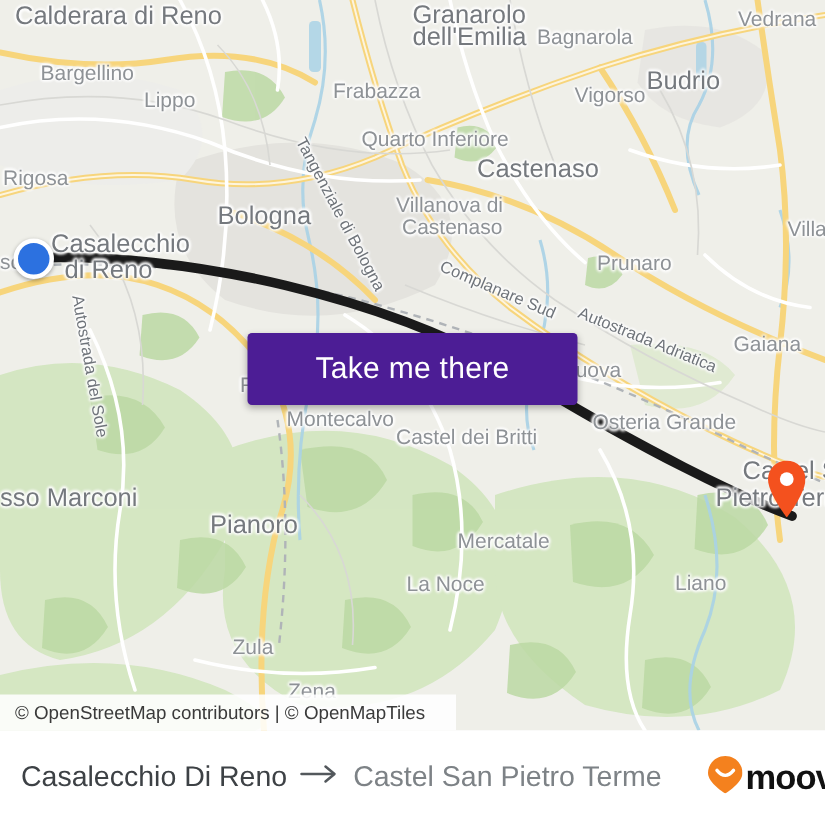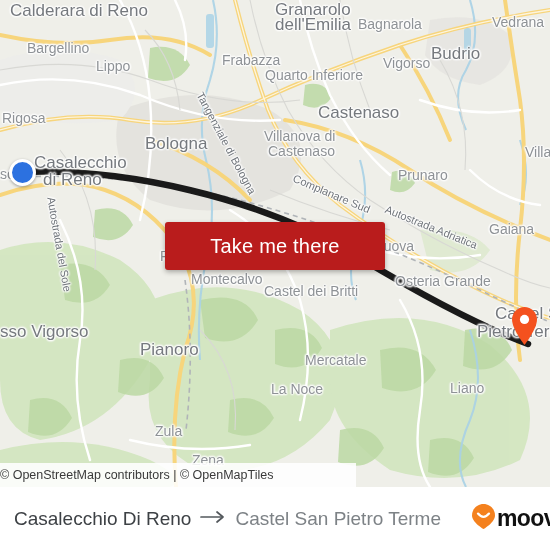--- a/index.html
+++ b/index.html
@@ -22,29 +22,29 @@
   .lbl.road{color:#6f747a;font-size:11px;}
 
   
   #origin-marker{position:absolute;left:9px;top:159px;width:27px;height:27px;
       border-radius:50%;background:#2c71e0;border:3px solid #ffffff;
       box-sizing:border-box;box-shadow:0 1px 3px rgba(0,0,0,.35);}
   #dest-marker{position:absolute;left:512px;top:307px;width:25px;height:38px;}
 
   
   #cta{position:absolute;left:165px;top:222px;width:220px;height:48px;
-       background:#b91c1c;border:0;border-radius:3px;color:#fff;
+       background:#4c1d95;border:0;border-radius:3px;color:#fff;
        font-size:20px;letter-spacing:.2px;cursor:pointer;
        font-family:"Liberation Sans","DejaVu Sans",sans-serif;
        box-shadow:0 2px 5px rgba(0,0,0,.30);}
 
   
-  #attrib{position:absolute;left:0;top:463px;height:24px;width:356px;
+  #attrib{position:absolute;left:0;top:463px;height:24px;width:304px;
       background:rgba(255,255,255,.88);color:#3a3a3a;font-size:12.5px;
-      display:flex;align-items:center;padding-left:0;box-sizing:border-box;}
+      display:flex;align-items:center;padding-left:10px;box-sizing:border-box;}
   #attrib span{white-space:nowrap;}
 
   
   #footer{position:absolute;left:0;top:487px;width:550px;height:63px;
           background:#fff;display:flex;align-items:center;
           padding:0 16px 0 14px;box-sizing:border-box;gap:31px;}
   #route-summary{display:flex;align-items:center;gap:9px;flex:1;}
   #origin-name{font-size:19px;color:#3d4145;white-space:nowrap;}
   #arrow-icon{display:block;}
   #dest-name{font-size:19px;color:#7d8286;white-space:nowrap;}
@@ -149,43 +149,43 @@
 
       <path d="M22 172 C 120 168, 260 196, 360 258 C 430 300, 490 330, 528 344" stroke="#1a1a1a" stroke-width="6.5" fill="none" stroke-linecap="round"></path>
     </svg>
 
     <div id="labels">
         <div class="lbl big" style="left: 10px; top: 1px;">Calderara di Reno</div>
         <div class="lbl mid" style="left: 27px; top: 40px;">Bargellino</div>
         <div class="lbl mid" style="left: 96px; top: 58px;">Lippo</div>
         <div class="lbl mid" style="left: 2px; top: 110px;">Rigosa</div>
         <div class="lbl mid" style="left: 222px; top: 52px;">Frabazza</div>
-        <div class="lbl mid" style="left: 241px; top: 67px; margin-left: 24px;">Quarto Inferiore</div>
+        <div class="lbl mid" style="left: 241px; top: 84px;">Quarto Inferiore</div>
         <div class="lbl big" style="left: 275px; top: 0px;">Granarolo</div>
         <div class="lbl big" style="left: 275px; top: 15px;">dell'Emilia</div>
         <div class="lbl mid" style="left: 358px; top: 16px;">Bagnarola</div>
-        <div class="lbl mid" style="left: 492px; top: 4px; margin-top: 10px;">Vedrana</div>
+        <div class="lbl mid" style="left: 492px; top: 4px;">Vedrana</div>
         <div class="lbl mid" style="left: 383px; top: 55px;">Vigorso</div>
         <div class="lbl big" style="left: 431px; top: 44px; text-align: right;">Budrio</div>
         <div class="lbl big" style="left: 318px; top: 103px;">Castenaso</div>
         <div class="lbl mid" style="left: 264px; top: 128px;">Villanova di</div>
         <div class="lbl mid" style="left: 268px; top: 143px;">Castenaso</div>
         <div class="lbl big" style="left: 145px; top: 134px;">Bologna</div>
         <div class="lbl mid" style="left: 398px; top: 147px; margin-top: 20px;">Prunaro</div>
         <div class="lbl mid" style="left: 525px; top: 144px;">Villa F</div>
         <div class="lbl big" style="left: 34px; top: 153px;">Casalecchio</div>
         <div class="lbl big" style="left: 43px; top: 170px;">di Reno</div>
         <div class="lbl mid" style="left: 0px; top: 166px;">so</div>
         <div class="lbl mid" style="left: 489px; top: 221px;">Gaiana</div>
         <div class="lbl mid" style="left: 362px; top: 238px;">a Nuova</div>
         <div class="lbl mid" style="left: 395px; top: 273px;">Osteria Grande</div>
         <div class="lbl mid" style="left: 191px; top: 271px;">Montecalvo</div>
         <div class="lbl mid" style="left: 160px; top: 248px;">R</div>
         <div class="lbl mid" style="left: 264px; top: 283px;">Castel dei Britti</div>
-        <div class="lbl big" style="left: 0px; top: 322px;">sso Vigorso</div>
+        <div class="lbl big" style="left: 0px; top: 322px;">sso Marconi</div>
         <div class="lbl big" style="left: 140px; top: 340px;">Pianoro</div>
         <div class="lbl mid" style="left: 273px; top: 352px; padding-left: 32px;">Mercatale</div>
         <div class="lbl mid" style="left: 271px; top: 381px;">La Noce</div>
         <div class="lbl mid" style="left: 155px; top: 423px;">Zula</div>
         <div class="lbl mid" style="left: 192px; top: 452px;">Zena</div>
         <div class="lbl mid" style="left: 450px; top: 380px;">Liano</div>
         <div class="lbl big" style="left: 495px; top: 304px;">Castel San</div>
         <div class="lbl big" style="left: 477px; top: 322px;">Pietro Term</div>
       </div>
     <div id="road-labels">

